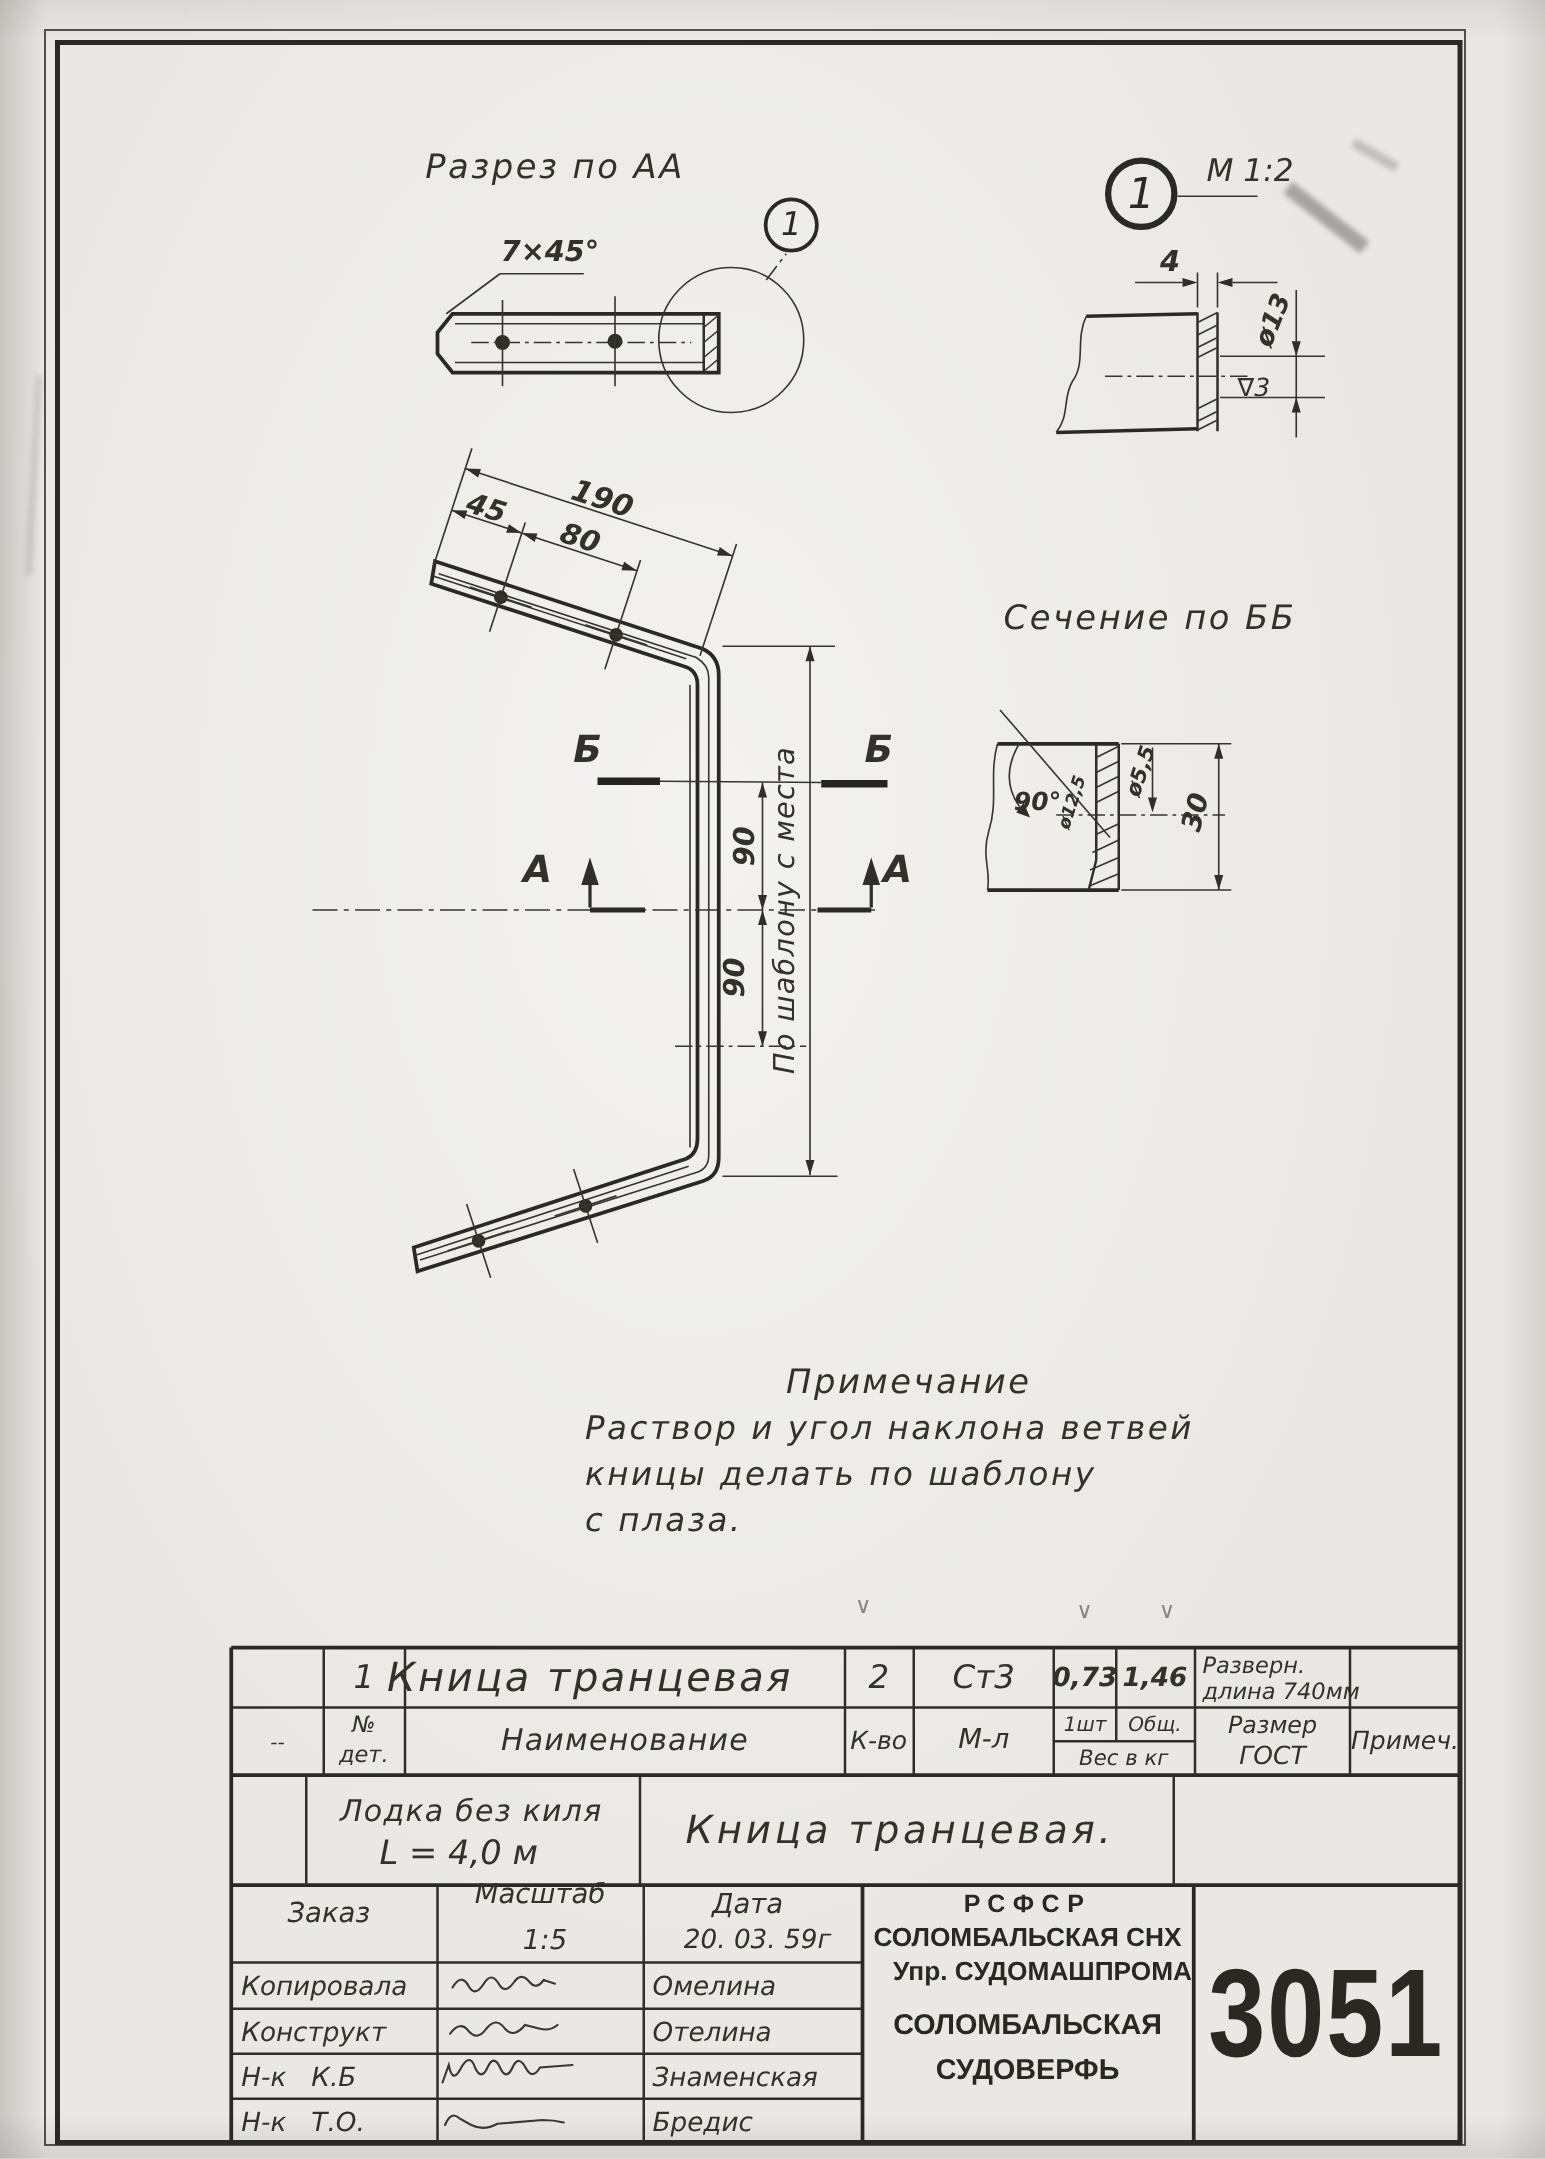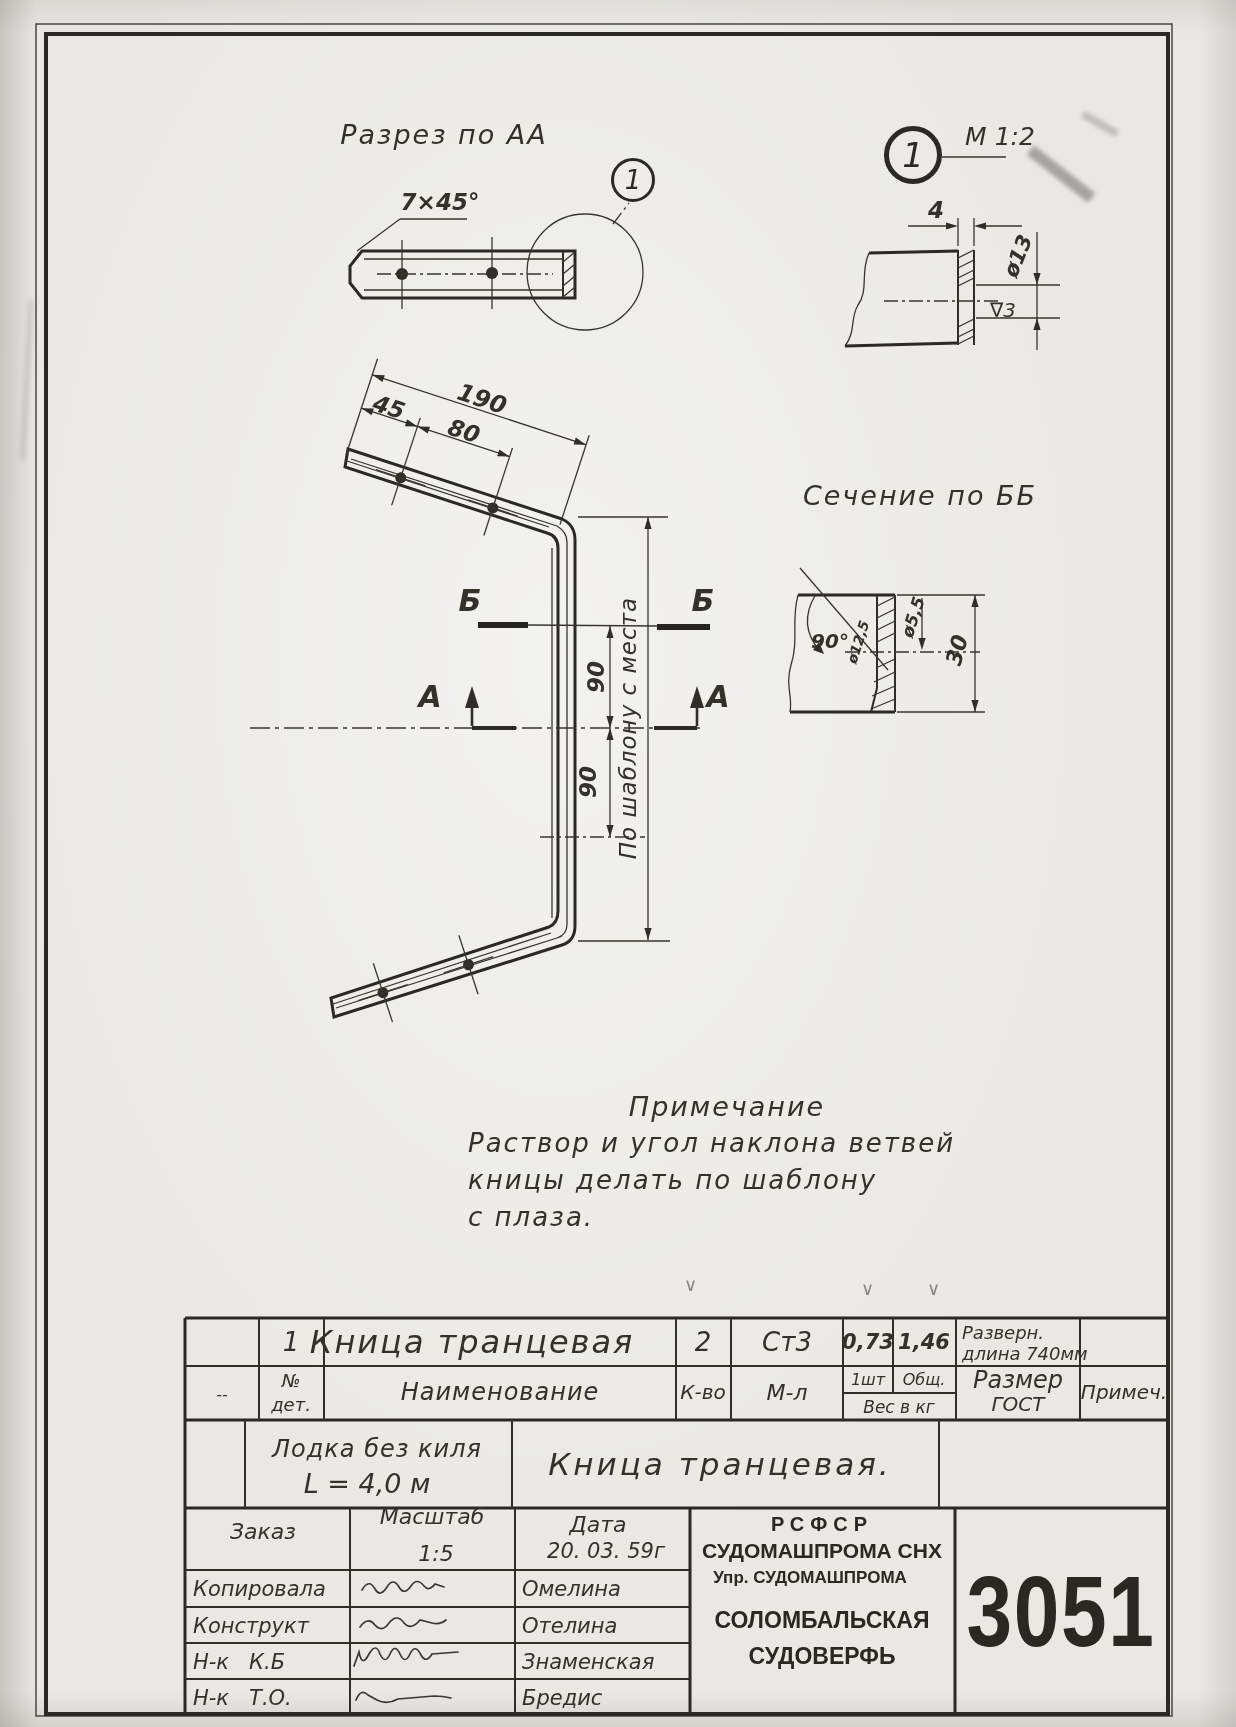--- a/index.html
+++ b/index.html
@@ -275,21 +275,21 @@
 
 <div class="hw c" style="left:222px;top:1394px;font-size:16px">--</div>
 <div class="hw c" style="left:291px;top:1380px;font-size:18px">№</div>
 <div class="hw c" style="left:291px;top:1404px;font-size:18px">дет.</div>
 <div class="hw c" style="left:500px;top:1392px;font-size:24px;letter-spacing:1px">Наименование</div>
 <div class="hw c" style="left:703px;top:1392px;font-size:20px">К-во</div>
 <div class="hw c" style="left:787px;top:1392px;font-size:22px">М-л</div>
 <div class="hw c" style="left:868px;top:1379px;font-size:16px">1шт</div>
 <div class="hw c" style="left:924px;top:1379px;font-size:16px">Общ.</div>
 <div class="hw c" style="left:899px;top:1407px;font-size:17px">Вес в кг</div>
-<div class="hw c" style="left:1018px;top:1380px;font-size:24px">Размер</div>
+<div class="hw c" style="left:1018px;top:1380px;font-size:19px">Размер</div>
 <div class="hw c" style="left:1018px;top:1404px;font-size:20px">ГОСТ</div>
 <div class="hw c" style="left:1124px;top:1392px;font-size:20px">Примеч.</div>
 
 <div class="hw c" style="left:377px;top:1449px;font-size:24px;letter-spacing:1px">Лодка без киля</div>
 <div class="hw c" style="left:367px;top:1483px;font-size:27px">L = 4,0 м</div>
 <div class="hw c" style="left:720px;top:1464px;font-size:31px;letter-spacing:3px">Кница транцевая.</div>
 
 <div class="hw c" style="left:263px;top:1531px;font-size:22px">Заказ</div>
 <div class="hw c" style="left:432px;top:1516px;font-size:22px">Масштаб</div>
 <div class="hw c" style="left:436px;top:1553px;font-size:22px">1:5</div>
@@ -300,18 +300,18 @@
 <div class="hw" style="left:193px;top:1614px;font-size:21px;white-space:pre">Конструкт</div>
 <div class="hw" style="left:193px;top:1650px;font-size:21px;white-space:pre">Н-к   К.Б</div>
 <div class="hw" style="left:193px;top:1686px;font-size:21px;white-space:pre">Н-к   Т.О.</div>
 
 <div class="hw" style="left:522px;top:1577px;font-size:21px">Омелина</div>
 <div class="hw" style="left:522px;top:1614px;font-size:21px">Отелина</div>
 <div class="hw" style="left:522px;top:1650px;font-size:21px">Знаменская</div>
 <div class="hw" style="left:522px;top:1686px;font-size:21px">Бредис</div>
 
 <div class="stamp c" style="left:822px;top:1524px;font-size:20px;letter-spacing:6px">РСФСР</div>
-<div class="stamp c" style="left:822px;top:1551px;font-size:21px">СУДОМАШПРОМА СНХ</div>
-<div class="stamp c" style="left:810px;top:1578px;font-size:17px">Упр. СУДОМАШПРОМА</div>
+<div class="stamp c" style="left:822px;top:1551px;font-size:21px">СОЛОМБАЛЬСКАЯ СНХ</div>
+<div class="stamp c" style="left:834px;top:1578px;font-size:21px">Упр. СУДОМАШПРОМА</div>
 <div class="stamp c" style="left:822px;top:1620px;font-size:23px">СОЛОМБАЛЬСКАЯ</div>
 <div class="stamp c" style="left:822px;top:1656px;font-size:23px">СУДОВЕРФЬ</div>
 
 <div class="stamp c" style="left:1061px;top:1611px;font-size:100px;letter-spacing:2px;transform:translate(-50%,-50%) scaleX(.82)">3051</div>
 
 </body></html>

